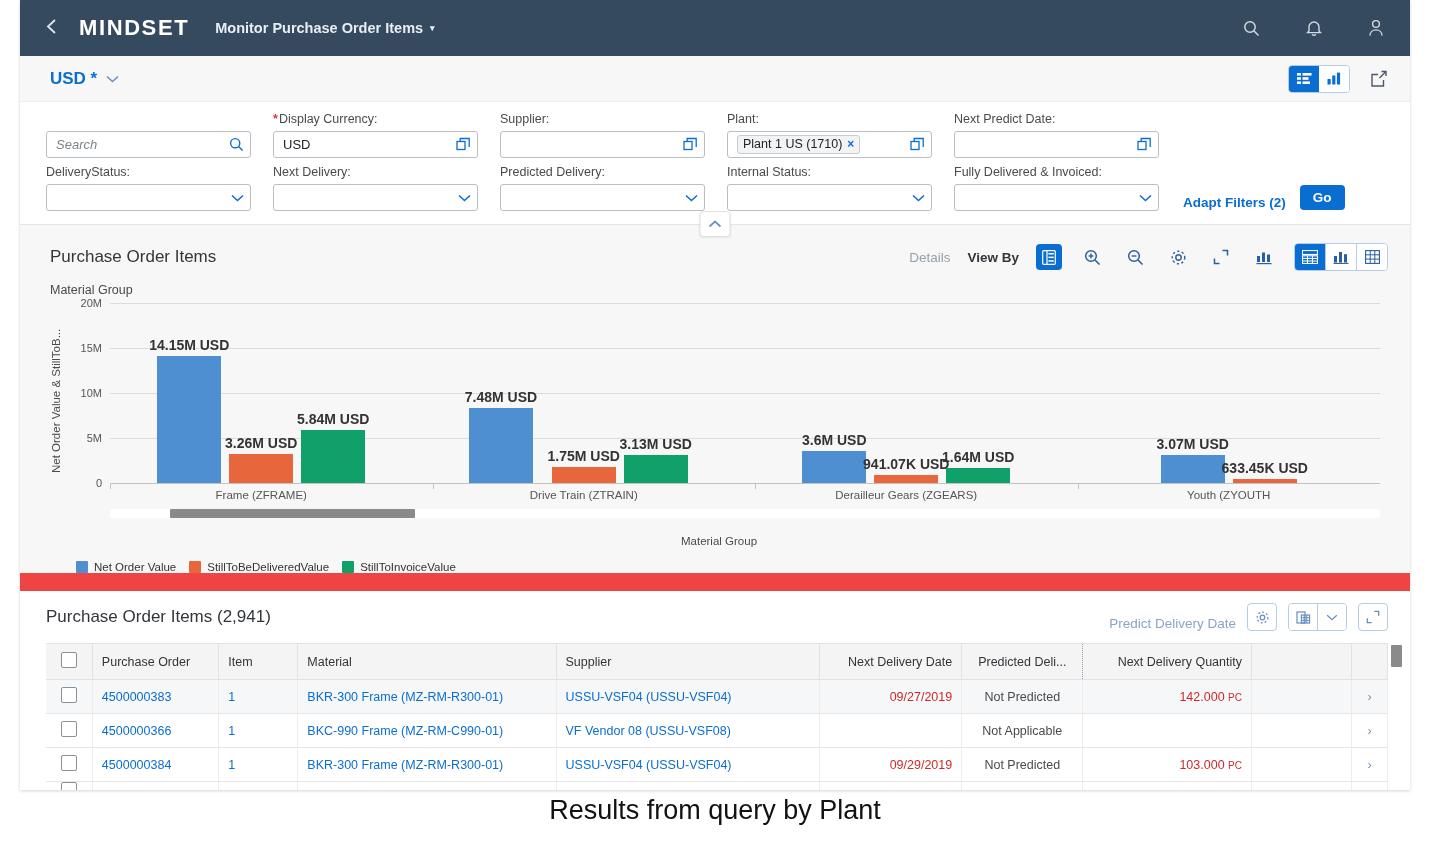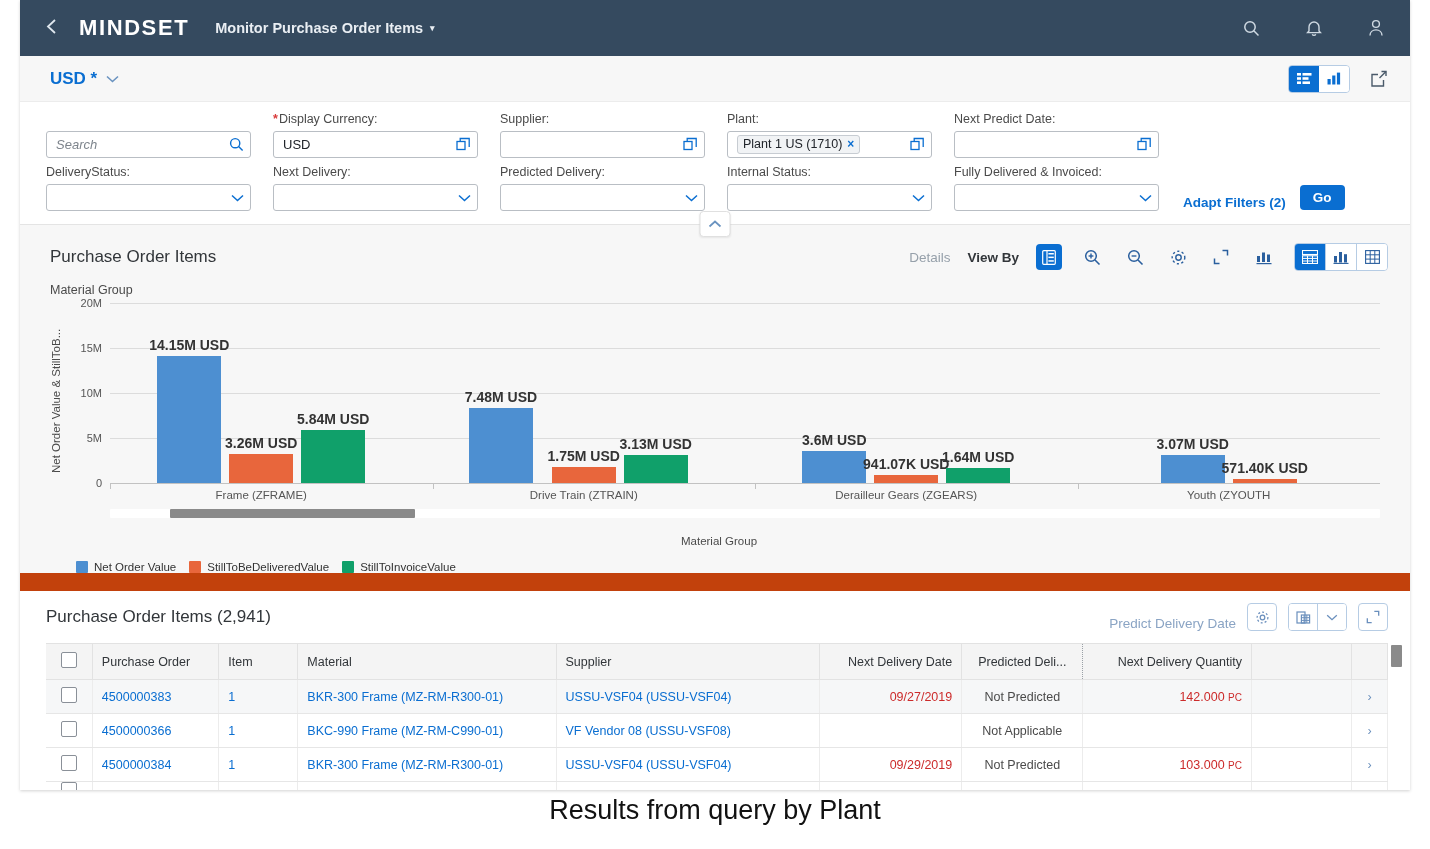--- a/index.html
+++ b/index.html
@@ -5,21 +5,21 @@
   html,body{margin:0;padding:0;}
   body{
     width:1430px;height:849px;
     background:#ffffff;
     font-family:"Liberation Sans", sans-serif;
     -webkit-font-smoothing:antialiased;
     overflow:hidden;
   }
   .app{
     position:absolute;left:20px;top:0;width:1390px;height:790px;
-    background:#c2410c;
+    background:#ef4444;
     box-shadow:0 1px 3px rgba(0,0,0,.18);
     overflow:hidden;
   }
 
   
   .shellbar{
     height:56px;background:#354a5f;display:flex;align-items:center;
     padding:0 18px 0 26px;box-sizing:border-box;
   }
   .shell-back{color:#dfe7ee;font-size:19px;margin-right:22px;cursor:pointer;line-height:1;}
@@ -520,21 +520,21 @@
             <div class="bar" style="left: 764.25px; width: 64px; height: 8.46963px; background: rgb(232, 102, 60);">
               <div class="blab">941.07K USD</div>
             </div>
             <div class="bar" style="left: 836.25px; width: 64px; height: 14.76px; background: rgb(16, 160, 106);">
               <div class="blab">1.64M USD</div>
             </div>
             <div class="bar" style="left: 1050.75px; width: 64px; height: 27.63px; background: rgb(77, 143, 209);">
               <div class="blab">3.07M USD</div>
             </div>
             <div class="bar" style="left: 1122.75px; width: 64px; height: 4.33359px; background: rgb(232, 102, 60);">
-              <div class="blab">571.40K USD</div>
+              <div class="blab">633.45K USD</div>
             </div>
           </div>
         <div id="cats">
             <div class="cat" style="left: 151.25px;">Frame (ZFRAME)</div>
             <div class="catsep" style="left: 0px;"></div>
             <div class="cat" style="left: 473.75px;">Drive Train (ZTRAIN)</div>
             <div class="catsep" style="left: 322.5px;"></div>
             <div class="cat" style="left: 796.25px;">Derailleur Gears (ZGEARS)</div>
             <div class="catsep" style="left: 645px;"></div>
             <div class="cat" style="left: 1118.75px;">Youth (ZYOUTH</div>

